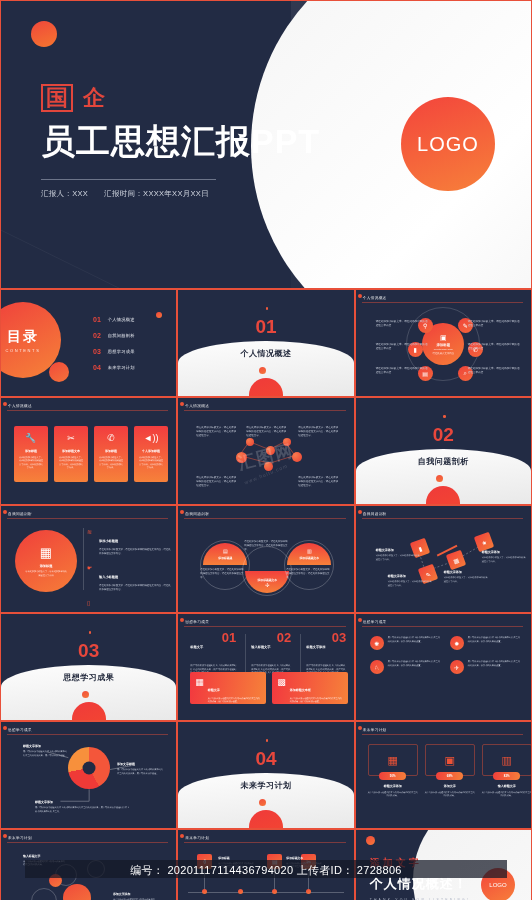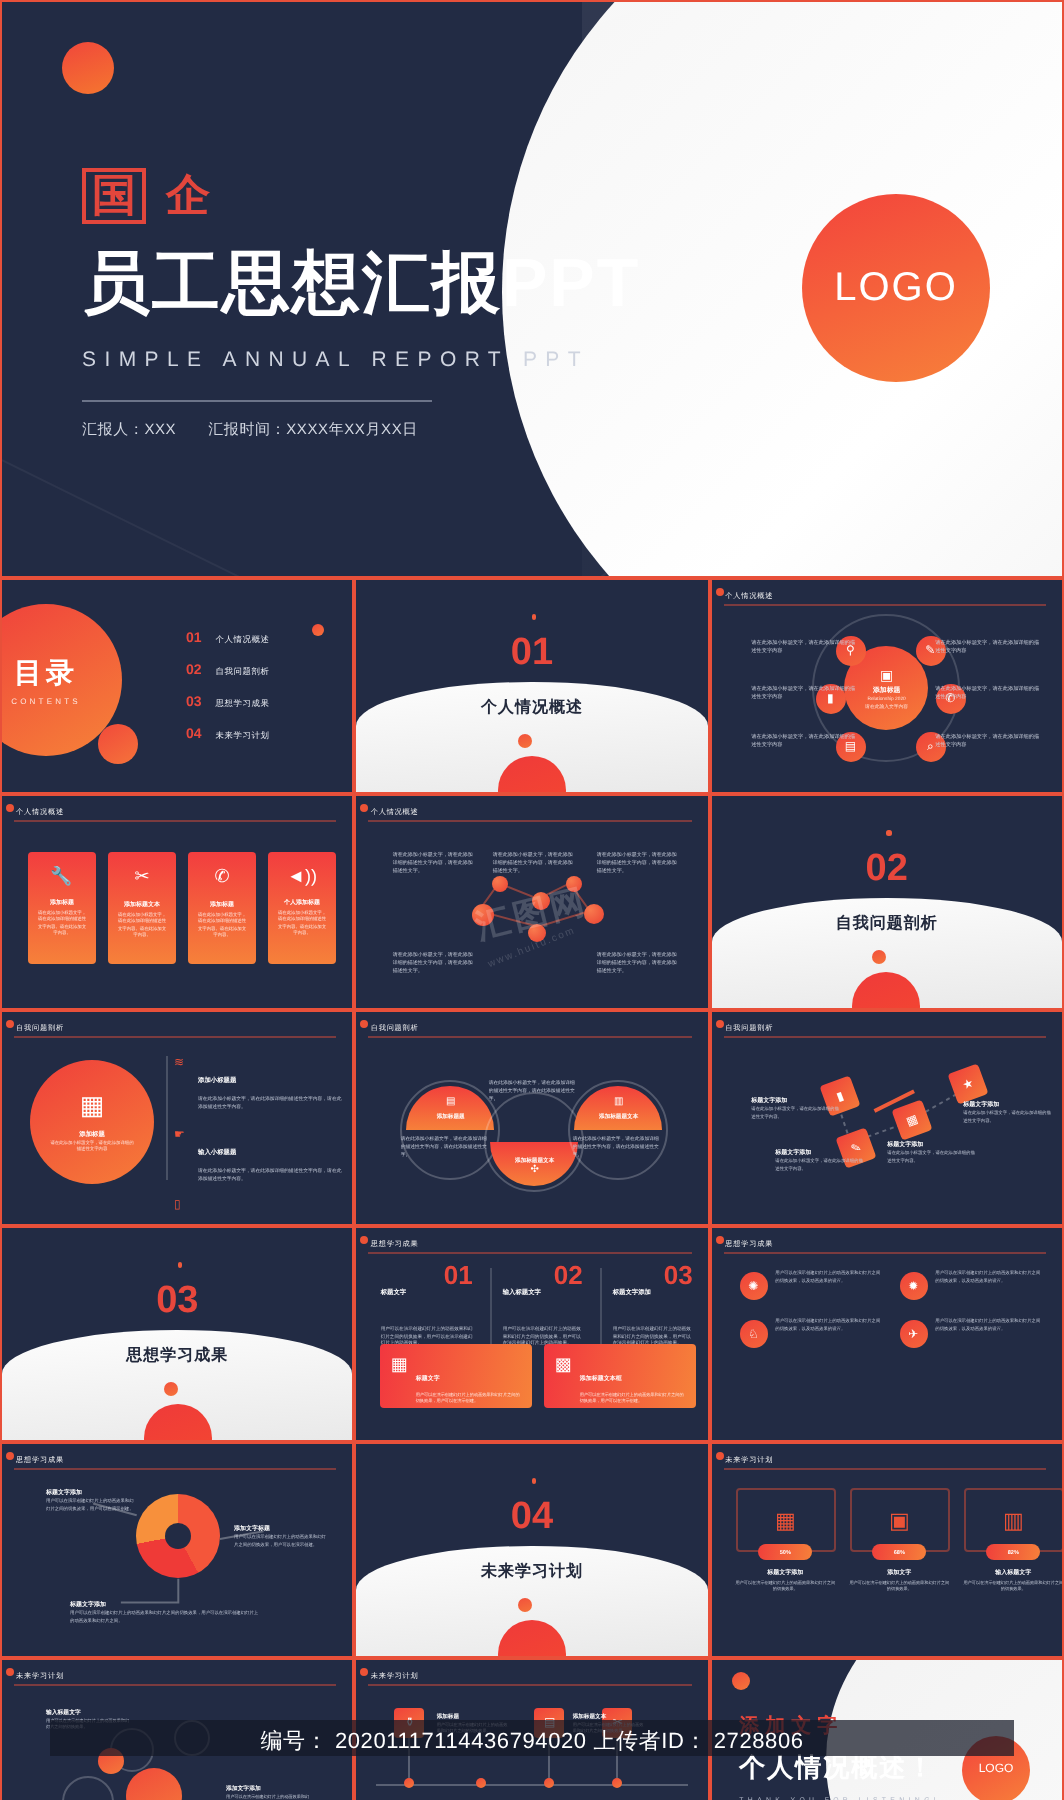--- a/index.html
+++ b/index.html
@@ -333,21 +333,20 @@
       <path d="M0 230 L120 289" stroke="rgba(255,255,255,.05)" fill="none"></path>
     </svg>
     <div class="dot-top"></div>
     <div class="logo-circle">LOGO</div>
     <div class="hero-inner">
       <div class="kicker">
         <span class="boxed">国</span>
         <span class="plain">企</span>
       </div>
       <div class="hero-title">员工思想汇报PPT</div>
-      <div class="hero-sub">SIMPLE ANNUAL REPORT PPT</div>
       <div class="hero-rule"></div>
       <div class="hero-meta">
         <span>汇报人：XXX</span>
         <span>汇报时间：XXXX年XX月XX日</span>
       </div>
     </div>
   </div>
 
   <div class="grid">
 

